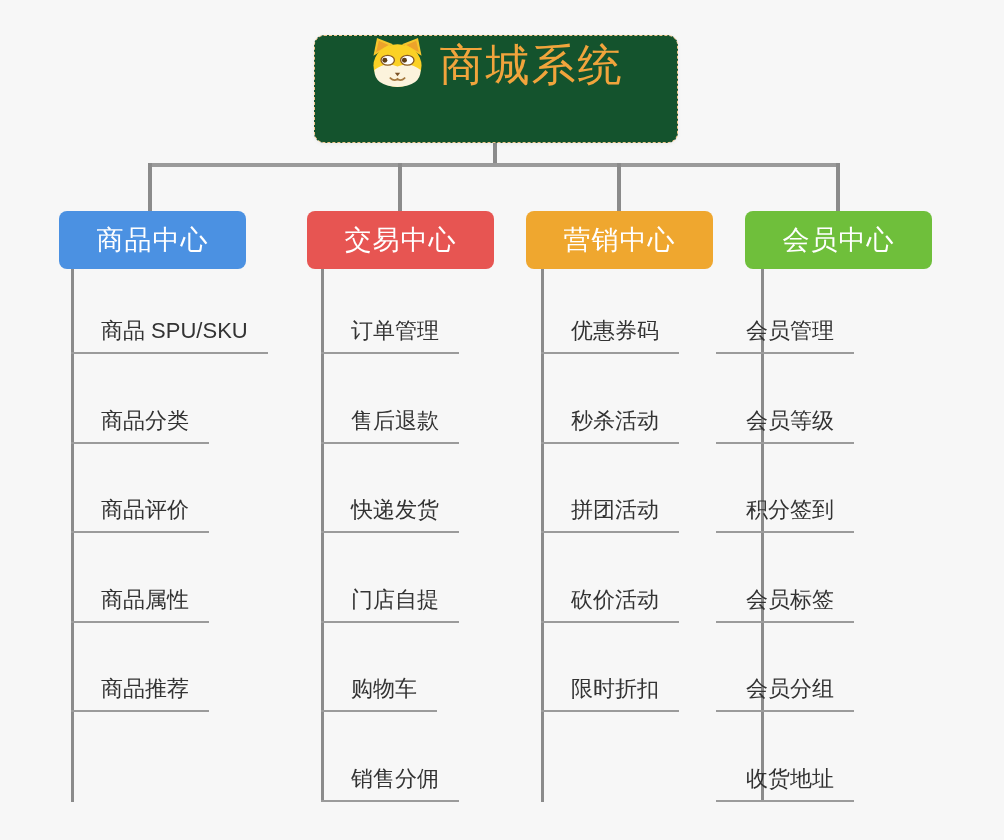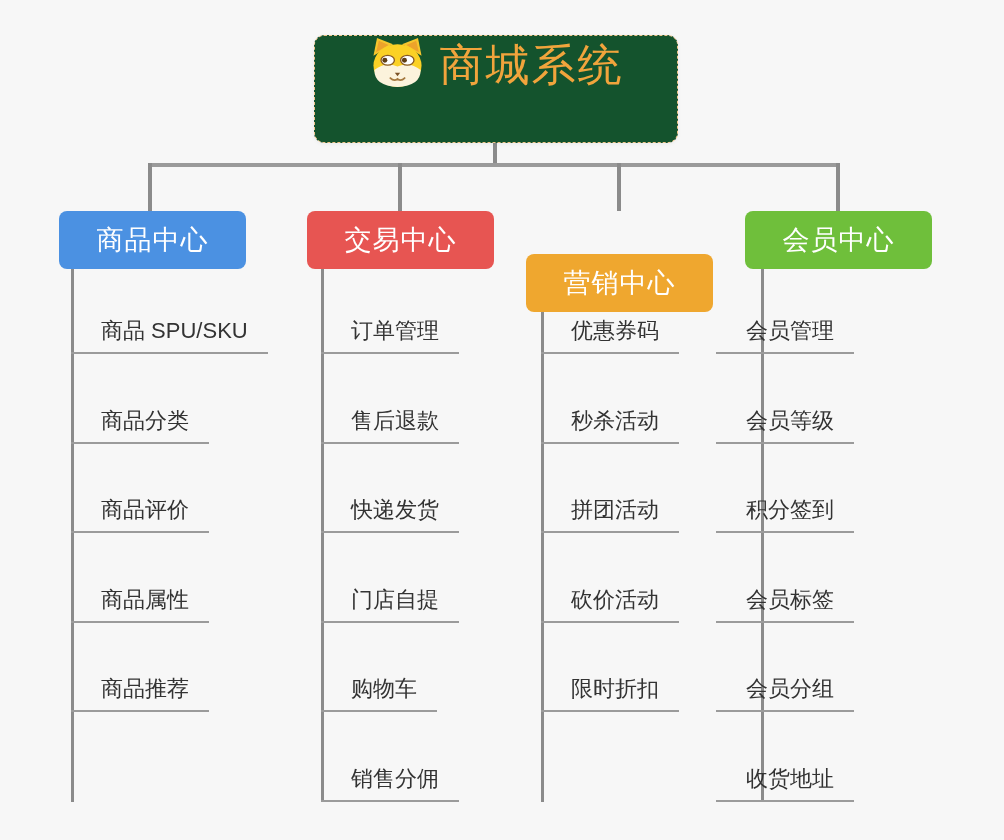--- a/index.html
+++ b/index.html
@@ -27,21 +27,21 @@
   }
   .root-title { font-size:44px; color:#f1a43c; letter-spacing:2px; }
 
   
   .branch-header {
     position:absolute; top:211px; width:187px; height:58px;
     border-radius:8px; color:#ffffff; font-size:27px; letter-spacing:1px;
     display:flex; align-items:center; justify-content:center;
     cursor:pointer;
   }
-  .bh-0 { left:59px; } .bh-1 { left:307px; } .bh-2 { left:526px;margin-top:43px; } .bh-3 { left:745px; }
+  .bh-0 { left:59px; } .bh-1 { left:307px; } .bh-2 { left:526px; } .bh-3 { left:745px; }
 
   
   .leaf {
     position:absolute; font-size:22px; color:#333333; line-height:30px;
     padding:0 20px 6px 30px; border-bottom:2px solid #9b9b9b;
     white-space:nowrap; cursor:pointer;
   }
   .col-0 { left:71px; } .col-1 { left:321px;font-family:Liberation Serif, serif; } .col-2 { left:541px; } .col-3 { left:716px; }
   .row-0 { top:316px; } .row-1 { top:406px; } .row-2 { top:495px;text-align:center; }
   .row-3 { top:585px; } .row-4 { top:674px; } .row-5 { top:764px; }

